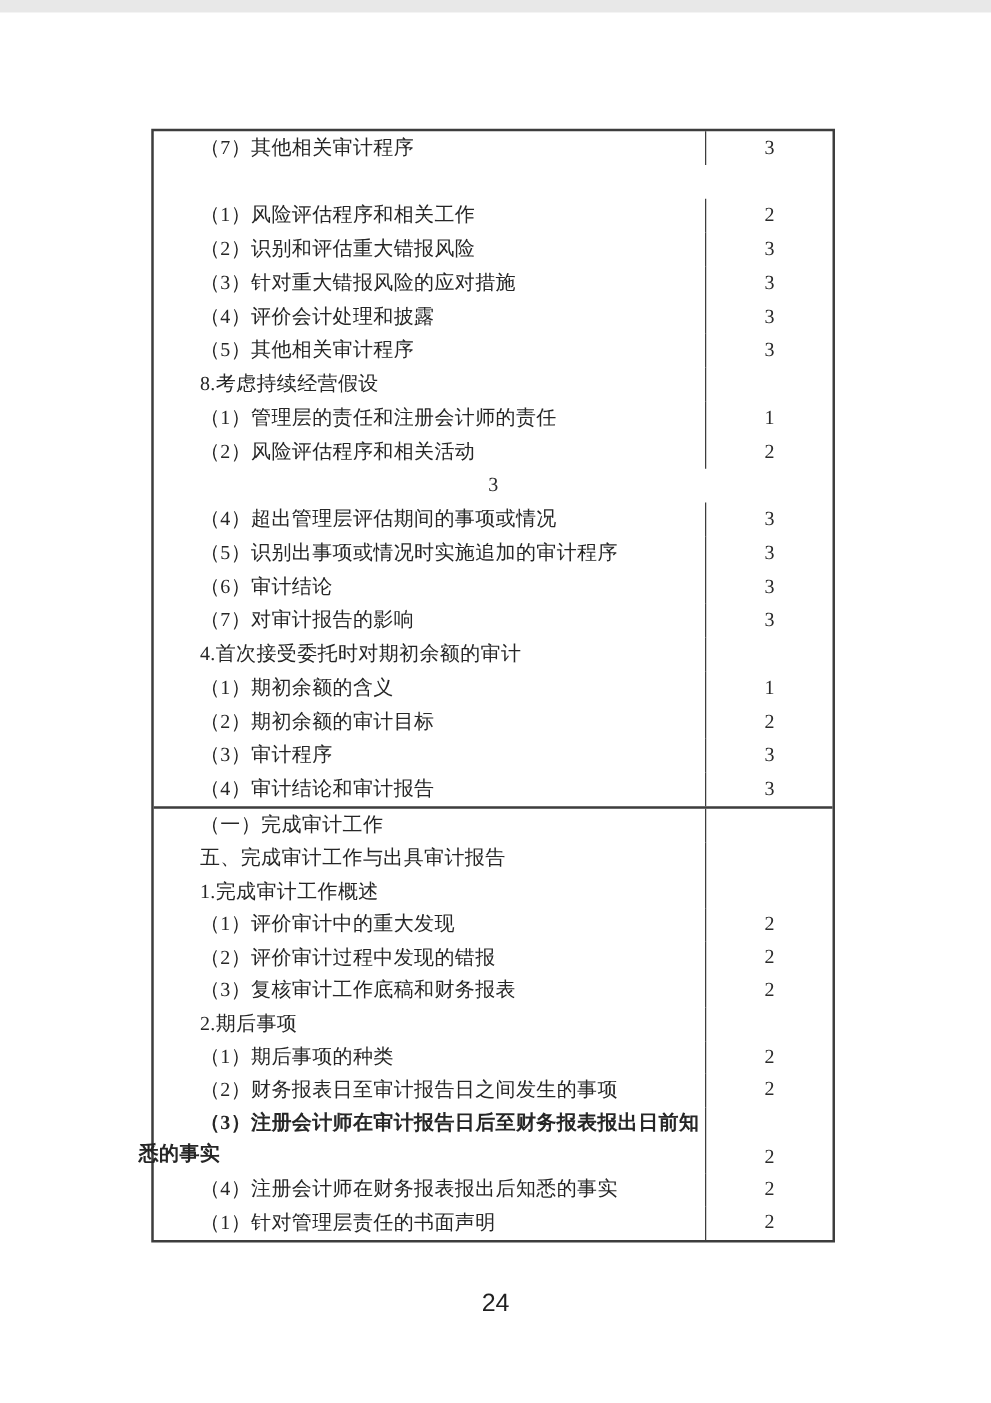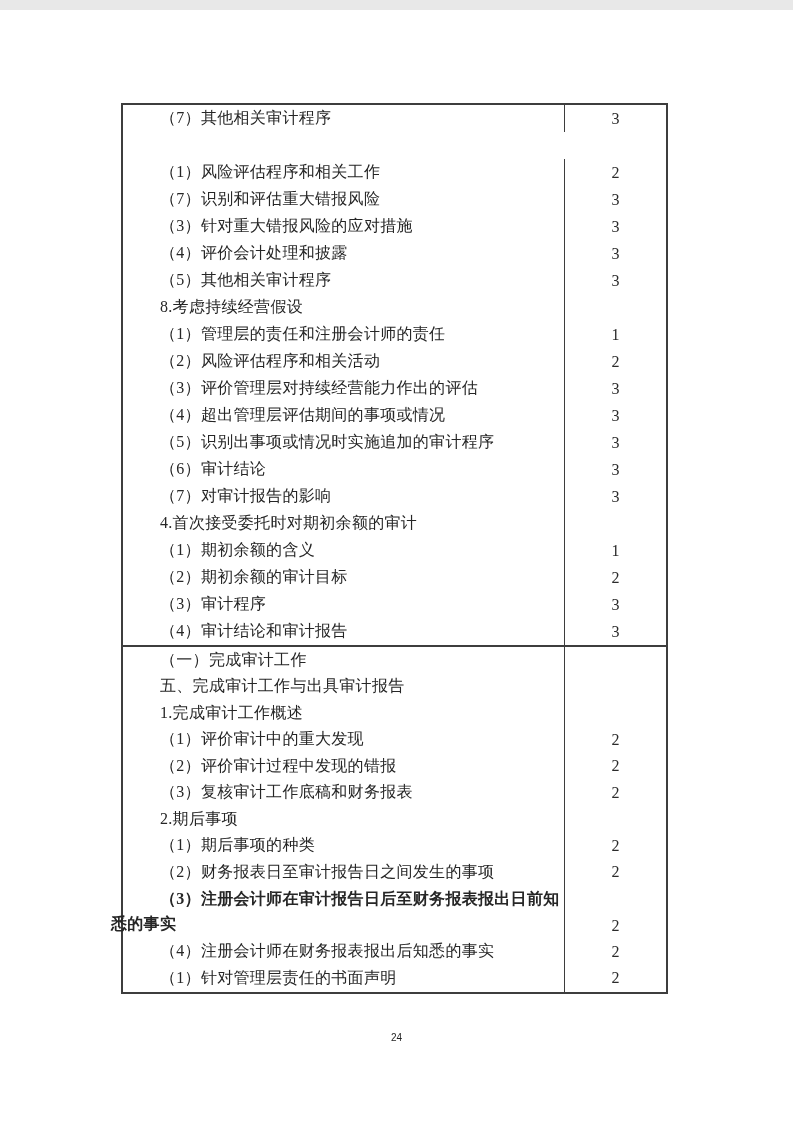--- a/index.html
+++ b/index.html
@@ -75,21 +75,21 @@
     align-items: flex-end;
     padding-bottom: 4px;
   }
   .page-number {
     position: absolute;
     top: 1022px;
     left: 0;
     width: 793px;
     text-align: center;
     font-family: "Liberation Sans", "DejaVu Sans", sans-serif;
-    font-size: 10px;
+    font-size: 20px;
     color: #1f1f1f;
   }
 </style>
 </head>
 <body>
 
 <div class="page">
 
   <div class="doc-table">
     <div class="table-section s1">
@@ -112,21 +112,21 @@
     <div class="cell-topic">
       <span class="topic-text">（1）风险评估程序和相关工作</span>
     </div>
     <div class="cell-level">
       <span class="level-value">2</span>
     </div>
   </div>
 
   <div class="row">
     <div class="cell-topic">
-      <span class="topic-text">（7）识别和评估重大错报风险</span>
+      <span class="topic-text">（2）识别和评估重大错报风险</span>
     </div>
     <div class="cell-level">
       <span class="level-value">3</span>
     </div>
   </div>
 
   <div class="row">
     <div class="cell-topic">
       <span class="topic-text">（3）针对重大错报风险的应对措施</span>
     </div>
@@ -174,23 +174,20 @@
   <div class="row">
     <div class="cell-topic">
       <span class="topic-text">（2）风险评估程序和相关活动</span>
     </div>
     <div class="cell-level">
       <span class="level-value">2</span>
     </div>
   </div>
 
   <div class="row">
-    <div class="cell-topic">
-      <span class="topic-text">（3）评价管理层对持续经营能力作出的评估</span>
-    </div>
     <div class="cell-level">
       <span class="level-value">3</span>
     </div>
   </div>
 
   <div class="row">
     <div class="cell-topic">
       <span class="topic-text">（4）超出管理层评估期间的事项或情况</span>
     </div>
     <div class="cell-level">

